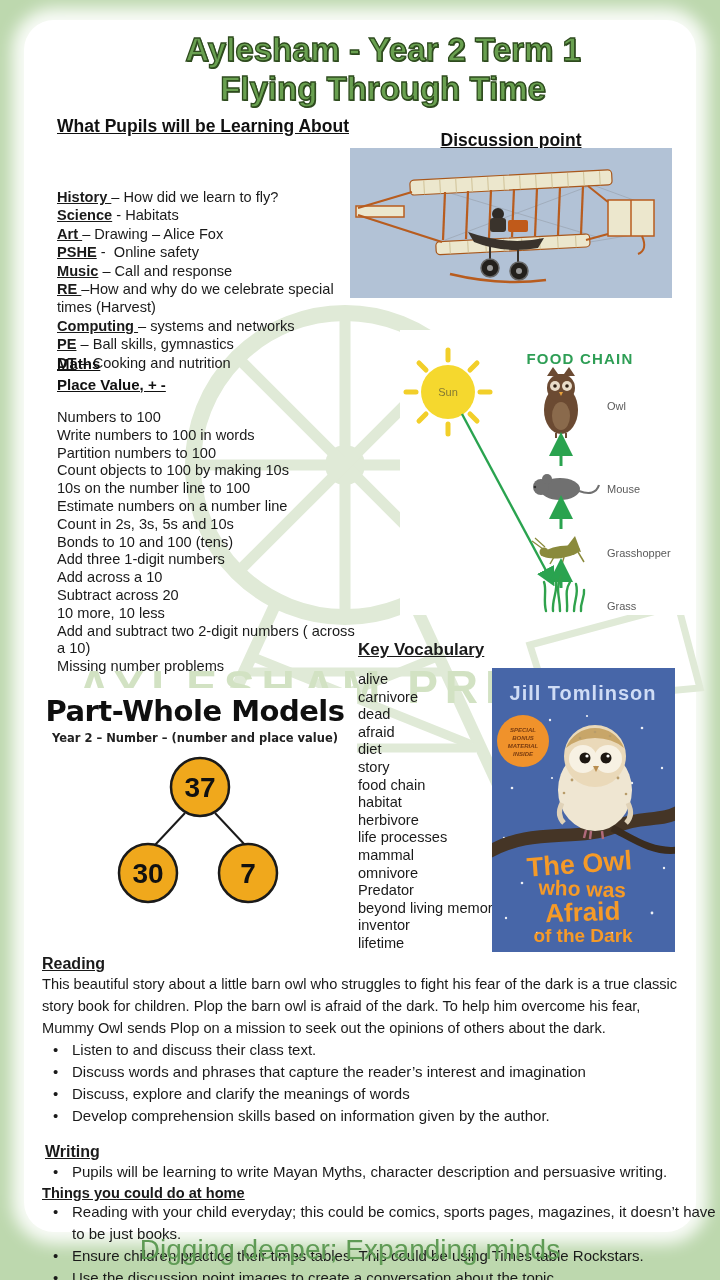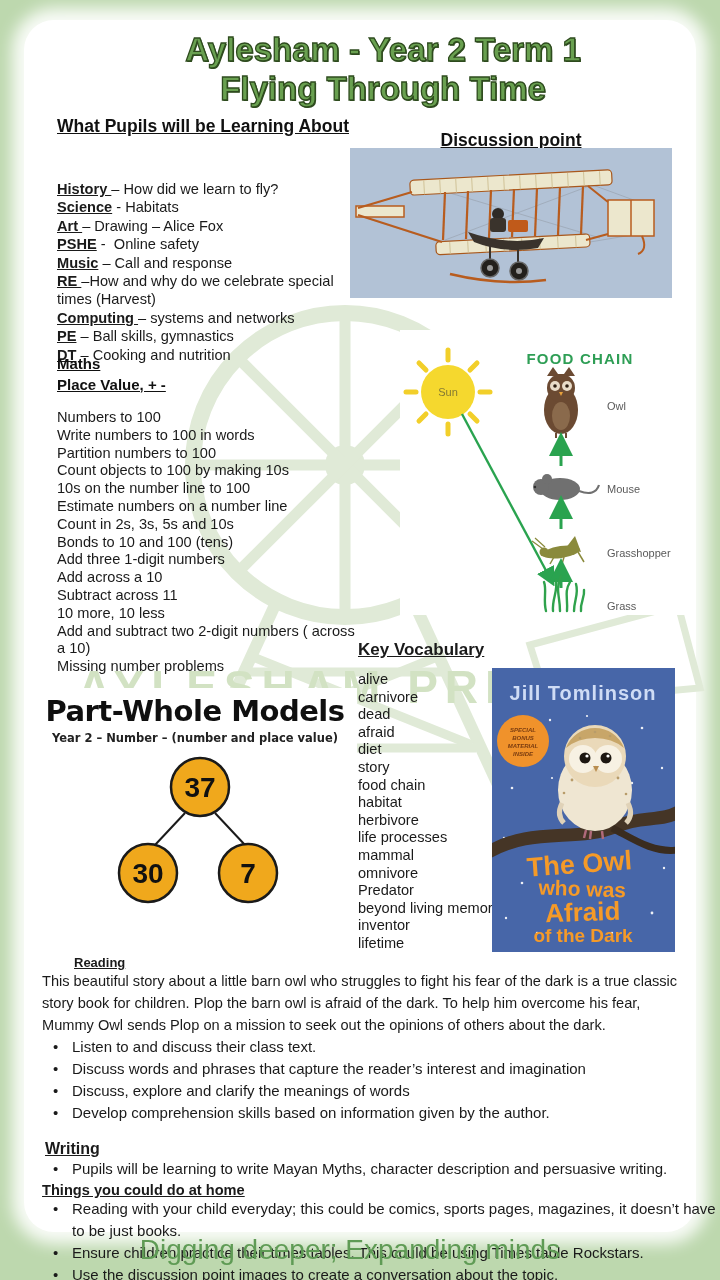--- a/index.html
+++ b/index.html
@@ -50,21 +50,21 @@
     <text x="372" y="703" text-anchor="middle" font-size="46" font-weight="bold" letter-spacing="7" fill="#d2e2c3">AYLESHAM PRIMARY</text>
   </svg>
 
   <div class="abs main-title">
     <div>Aylesham - Year 2 Term 1</div>
     <div>Flying Through Time</div>
   </div>
 
   <div class="abs h1" style="left:57px;top:110px;width:305px;">What Pupils will be Learning About</div>
 
-  <div class="abs subjects" style="left:57px;top:180px;width:302px;">
+  <div class="abs subjects" style="left:57px;top:188px;width:302px;">
     <div><span class="term">History </span><span>– How did we learn to fly?</span></div>
     <div><span class="term">Science</span><span> - Habitats</span></div>
     <div><span class="term">Art </span><span>– Drawing – Alice Fox</span></div>
     <div><span class="term">PSHE</span><span> - &nbsp;Online safety</span></div>
     <div><span class="term">Music</span><span> – Call and response</span></div>
     <div><span class="term">RE </span><span>–How and why do we celebrate special times (Harvest)</span></div>
     <div><span class="term">Computing </span><span>– systems and networks</span></div>
     <div><span class="term">PE</span><span> – Ball skills, gymnastics</span></div>
     <div><span class="term">DT</span><span> – Cooking and nutrition</span></div>
   </div>
@@ -78,21 +78,21 @@
     <div>Numbers to 100</div>
     <div>Write numbers to 100 in words</div>
     <div>Partition numbers to 100</div>
     <div>Count objects to 100 by making 10s</div>
     <div>10s on the number line to 100</div>
     <div>Estimate numbers on a number line</div>
     <div>Count in 2s, 3s, 5s and 10s</div>
     <div>Bonds to 10 and 100 (tens)</div>
     <div>Add three 1-digit numbers</div>
     <div>Add across a 10</div>
-    <div>Subtract across 11</div>
+    <div>Subtract across 20</div>
     <div>10 more, 10 less</div>
     <div>Add and subtract two 2-digit numbers ( across a 10)</div>
     <div>Missing number problems</div>
   </div>
 
   <div class="abs figwhite" style="left:33px;top:688px;width:324px;height:250px;">
     <div class="pw-title" style="margin-top:6px;">Part-Whole Models</div>
     <div class="pw-sub" style="margin-top:3px;">Year 2 – Number – (number and place value)</div>
     <svg width="324" height="180" viewBox="0 0 324 180">
       <line x1="152" y1="68" x2="122" y2="100" stroke="#1a1a1a" stroke-width="2"></line>
@@ -338,21 +338,21 @@
     </g>
     <g fill="#f59a28" font-weight="bold" text-anchor="middle">
       <text x="88" y="205" font-size="27" transform="rotate(-4 88 205)">The Owl</text>
       <text x="90" y="228" font-size="21" transform="rotate(2 90 228)">who was</text>
       <text x="91" y="253" font-size="26" transform="rotate(-2 91 253)">Afraid</text>
       <text x="91" y="274" font-size="19">of the Dark</text>
     </g>
   </svg>
 
   <div class="abs" style="left:42px;top:955px;width:650px;">
-    <div style="font-size:13px;margin-left:32px;"><span class="b u">Reading</span></div>
+    <div style="font-size:16px;"><span class="b u">Reading</span></div>
     <div class="para" style="width:648px;">This beautiful story about a little barn owl who struggles to fight his fear of the dark is a true classic story book for children. Plop the barn owl is afraid of the dark. To help him overcome his fear, Mummy Owl sends Plop on a mission to seek out the opinions of others about the dark.</div>
     <div>
       <div class="brow">Listen to and discuss their class text.</div>
       <div class="brow">Discuss words and phrases that capture the reader’s interest and imagination</div>
       <div class="brow">Discuss, explore and clarify the meanings of words</div>
       <div class="brow">Develop comprehension skills based on information given by the author.</div>
     </div>
     <div style="font-size:16px;margin-left:3px;margin-top:16px;"><span class="b u">Writing</span></div>
     <div class="brow">Pupils will be learning to write Mayan Myths, character description and persuasive writing.</div>
     <div style="font-size:14.6px;margin-top:2px;"><span class="b u">Things you could do at home</span></div>

